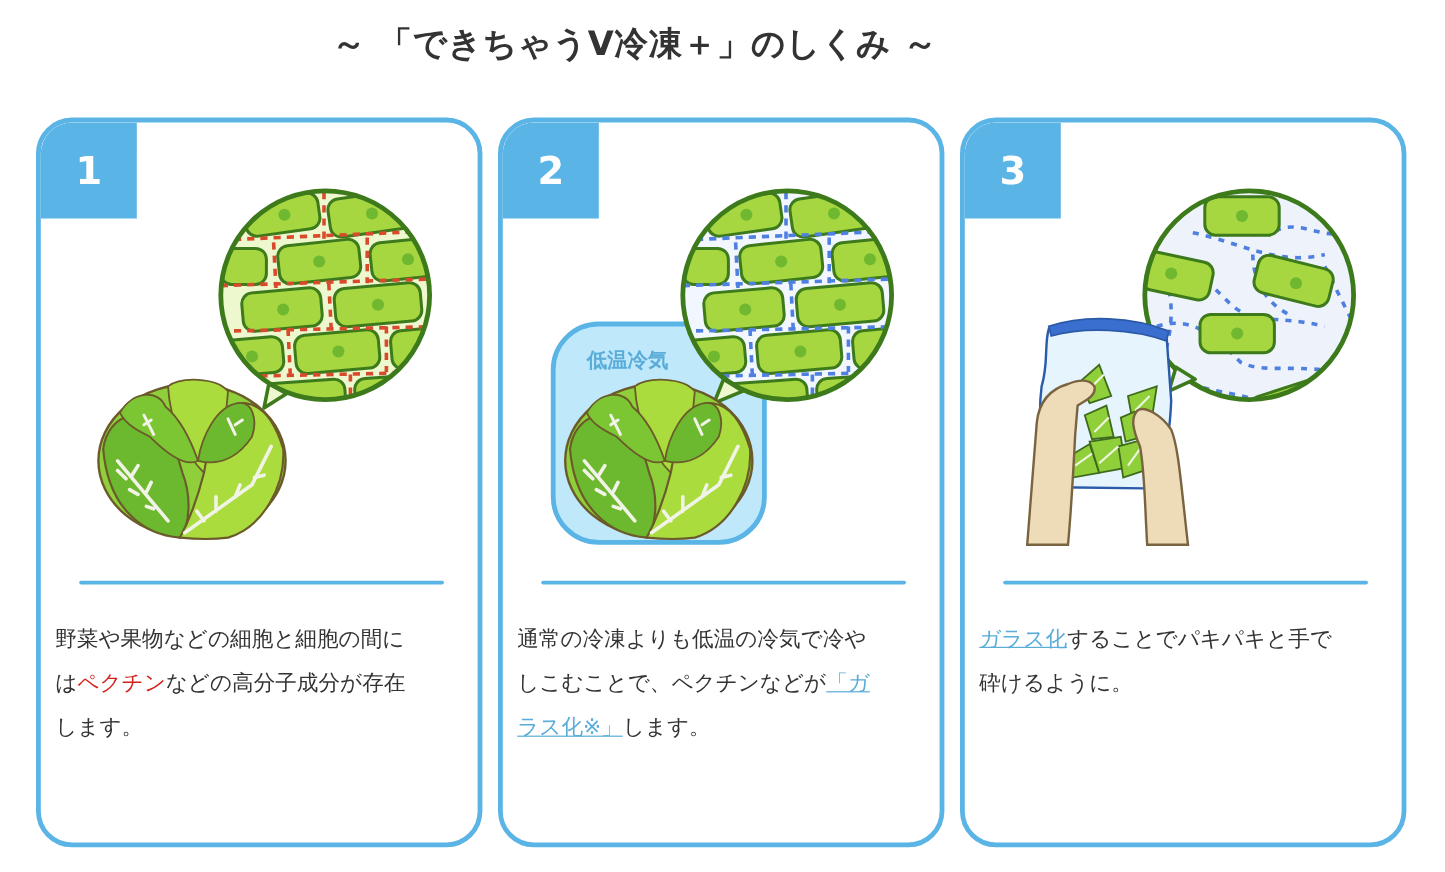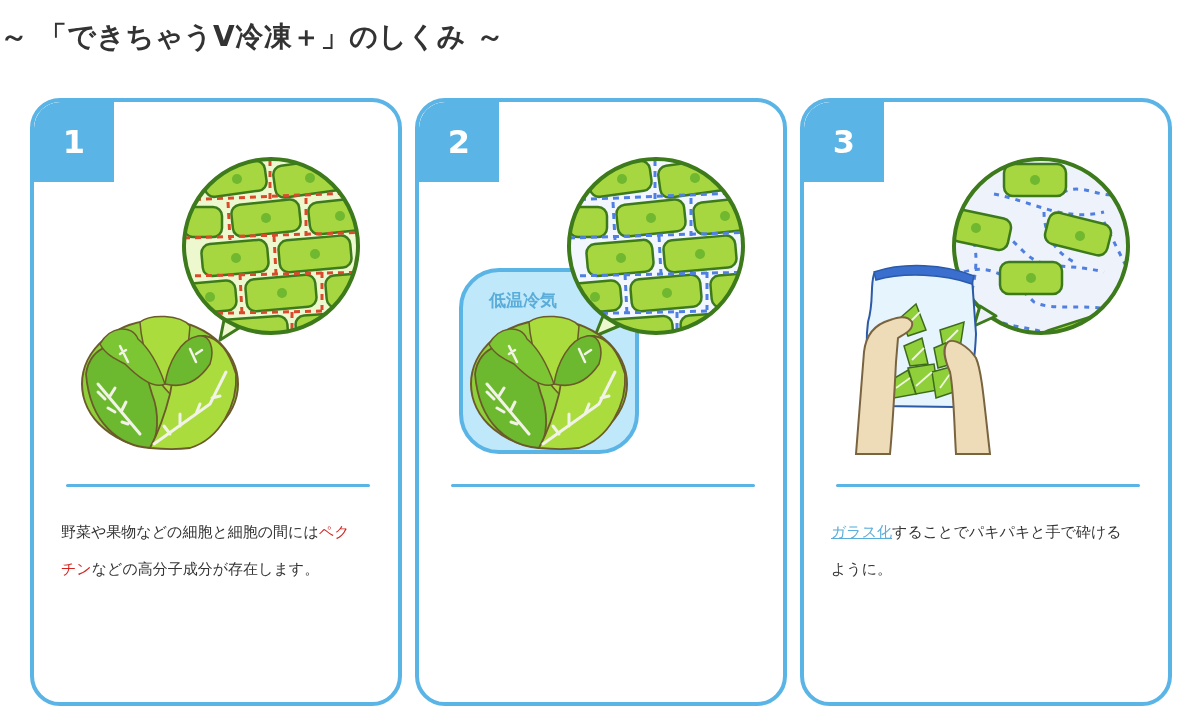--- a/index.html
+++ b/index.html
@@ -1,27 +1,27 @@
 <!DOCTYPE html>
 <html><head>
 <meta charset="utf-8">
 <style>
   html, body { margin:0; padding:0; background:#ffffff; }
   body { width:1204px; height:727px; position:relative; overflow:hidden;
          font-family:"DejaVu Sans","Liberation Sans",sans-serif; color:#333333; }
-  .title { position:absolute; left:0; top:18px; width:1058px; text-align:left;
+  .title { position:absolute; left:0; top:18px; width:1058px; text-align:center;
            font-size:28px; font-weight:bold; color:#333333; letter-spacing:0.5px; }
   .card { position:absolute; top:98px; width:364px; height:600px;
           border:4px solid #5ab4e5; border-radius:30px; background:#ffffff; overflow:hidden; }
   .badge { position:absolute; left:0; top:0; width:80px; height:80px; background:#5ab4e5;
            border-top-left-radius:26px; color:#ffffff; font-weight:bold; font-size:32px;
            display:flex; align-items:center; justify-content:center; font-family:"DejaVu Sans",sans-serif; }
   .illus { position:absolute; left:0; top:0; width:364px; height:380px; }
   .divider { position:absolute; left:32px; top:382px; width:304px; height:3px; background:#5ab4e5; border-radius:2px; }
-  .desc { position:absolute; left:27px; top:412px; width:300px; font-size:15px; line-height:37px; color:#333333; }
+  .desc { position:absolute; left:12px; top:412px; width:300px; font-size:18px; line-height:37px; color:#333333; }
   .hl-red { color:#d3231e; }
   .hl-blue { color:#5aacd9;text-decoration:underline; }
 </style>
 </head>
 <body>
 
 <div class="title">～ 「できちゃうV冷凍＋」のしくみ ～</div>
 
 <div class="card" style="left:30px;">
   <div class="badge">1</div>
@@ -128,20 +128,21 @@
         <path d="M258,210 L258,250"></path>
       </g>
     </g>
     <circle cx="237" cy="144" r="87" fill="none" stroke="#3d7a1c" stroke-width="4"></circle>
     <path d="M184,214 L176,234 L200,224Z" fill="#eef8cf" stroke="#3d7a1c" stroke-width="3" stroke-linejoin="round"></path>
     <g transform="translate(130,282)">
         <use href="#lettuce"></use>
       </g>
   </svg>
   <div class="divider"></div>
+  <div class="desc"><span>通常の冷凍よりも低温の冷気で冷やしこむことで、ペクチンなどが</span><span class="hl-blue">「ガラス化※」</span><span>します。</span></div>
 </div>
 
 <div class="card" style="left:800px;">
   <div class="badge">3</div>
   <svg class="illus" viewBox="0 0 364 380">
     <defs>
       <clipPath id="c3">
           <circle cx="237" cy="144" r="87"></circle>
         </clipPath>
     </defs>

